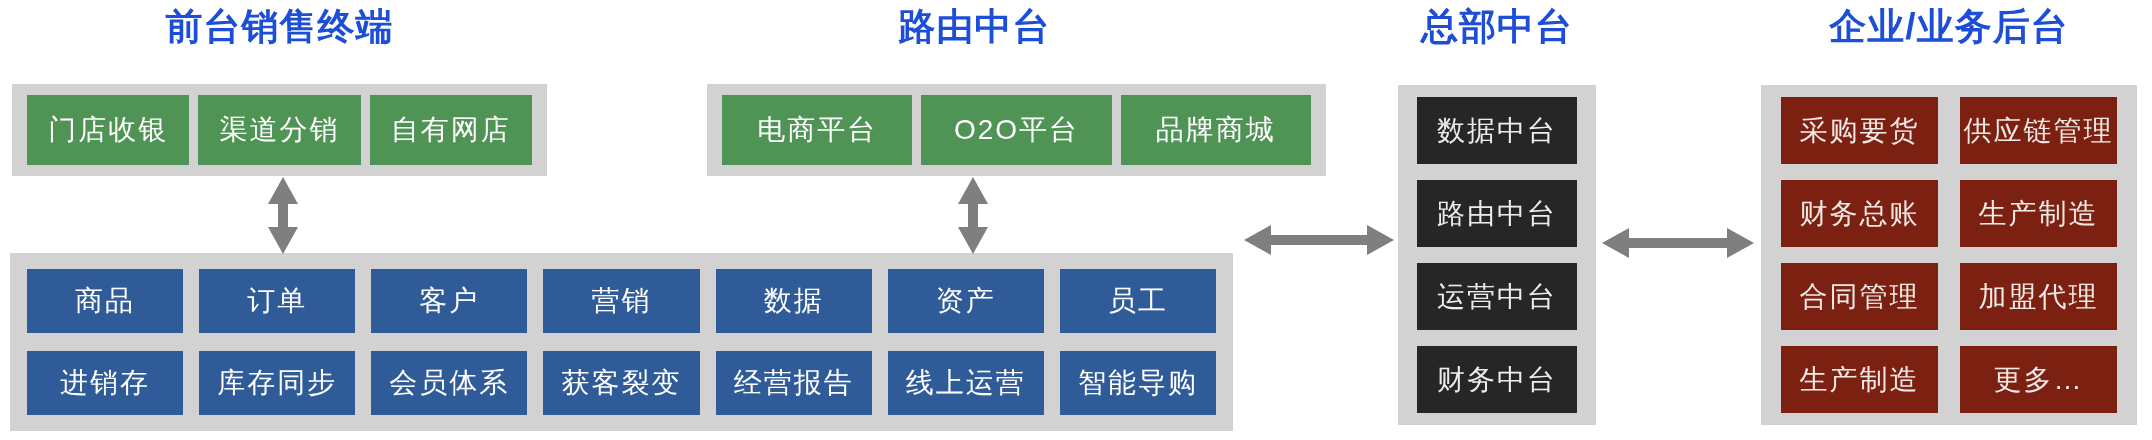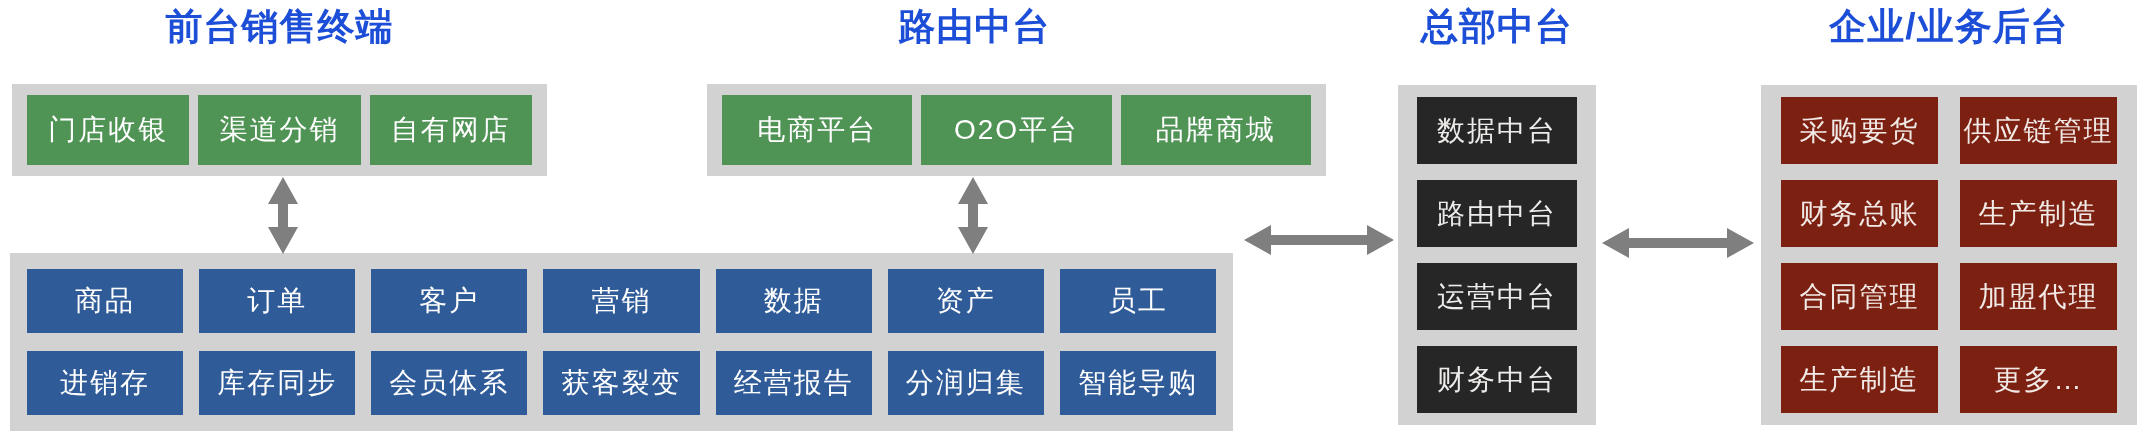--- a/index.html
+++ b/index.html
@@ -84,21 +84,21 @@
     <div class="box blue">客户</div>
     <div class="box blue">营销</div>
     <div class="box blue">数据</div>
     <div class="box blue">资产</div>
     <div class="box blue">员工</div>
     <div class="box blue">进销存</div>
     <div class="box blue">库存同步</div>
     <div class="box blue">会员体系</div>
     <div class="box blue">获客裂变</div>
     <div class="box blue">经营报告</div>
-    <div class="box blue">分润归集</div>
+    <div class="box blue">线上运营</div>
     <div class="box blue">智能导购</div>
   </div>
 
   <svg class="arrow" style="left:267px; top:177px;" width="32" height="77" viewBox="0 0 32 77">
     <polygon points="16,0 31,27 21,27 21,50 31,50 16,77 1,50 11,50 11,27 1,27" fill="#7f7f7f"></polygon>
   </svg>
 
   <svg class="arrow" style="left:957px; top:177px;" width="32" height="77" viewBox="0 0 32 77">
     <polygon points="16,0 31,27 21,27 21,50 31,50 16,77 1,50 11,50 11,27 1,27" fill="#7f7f7f"></polygon>
   </svg>

